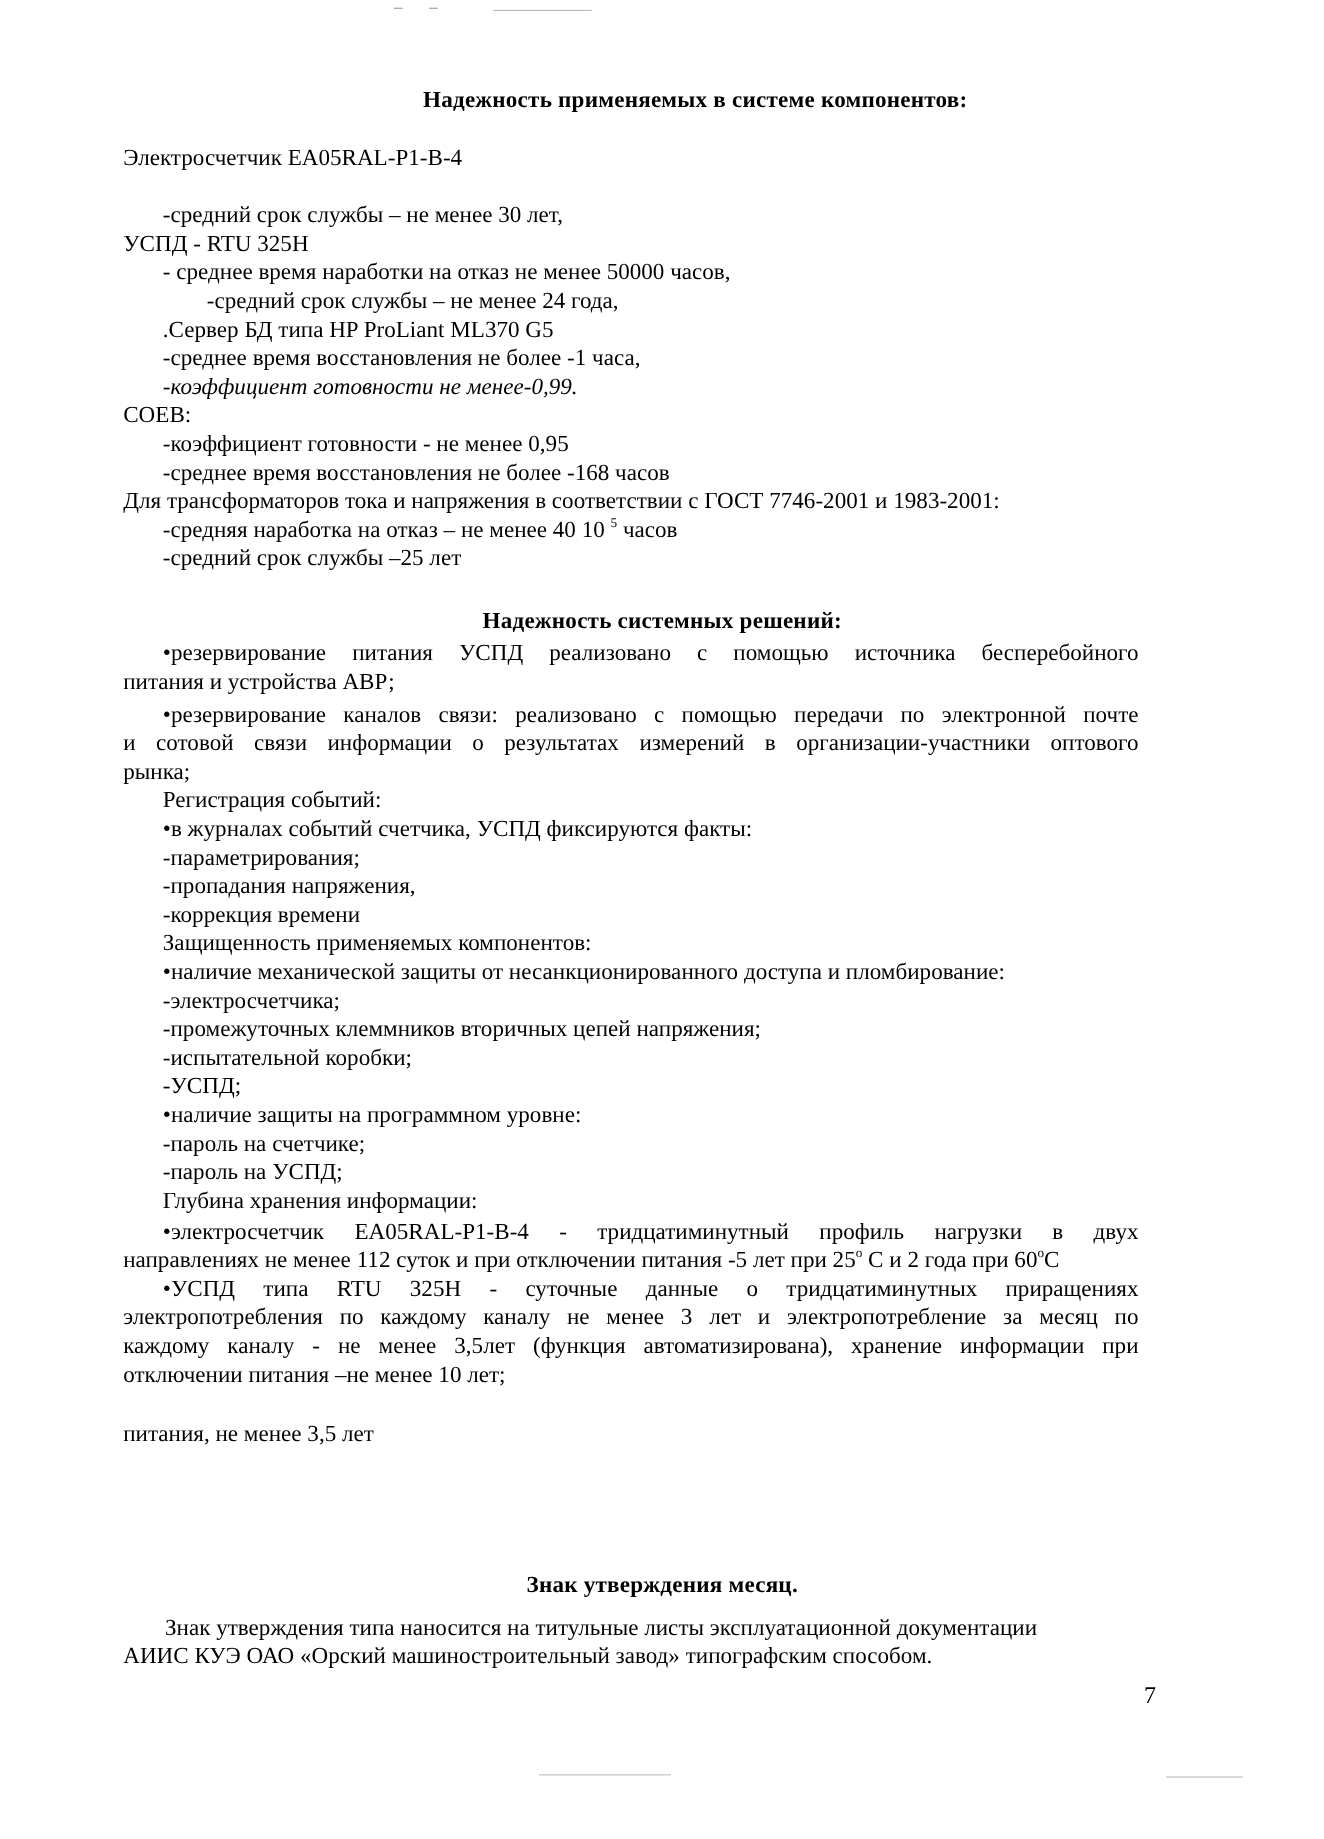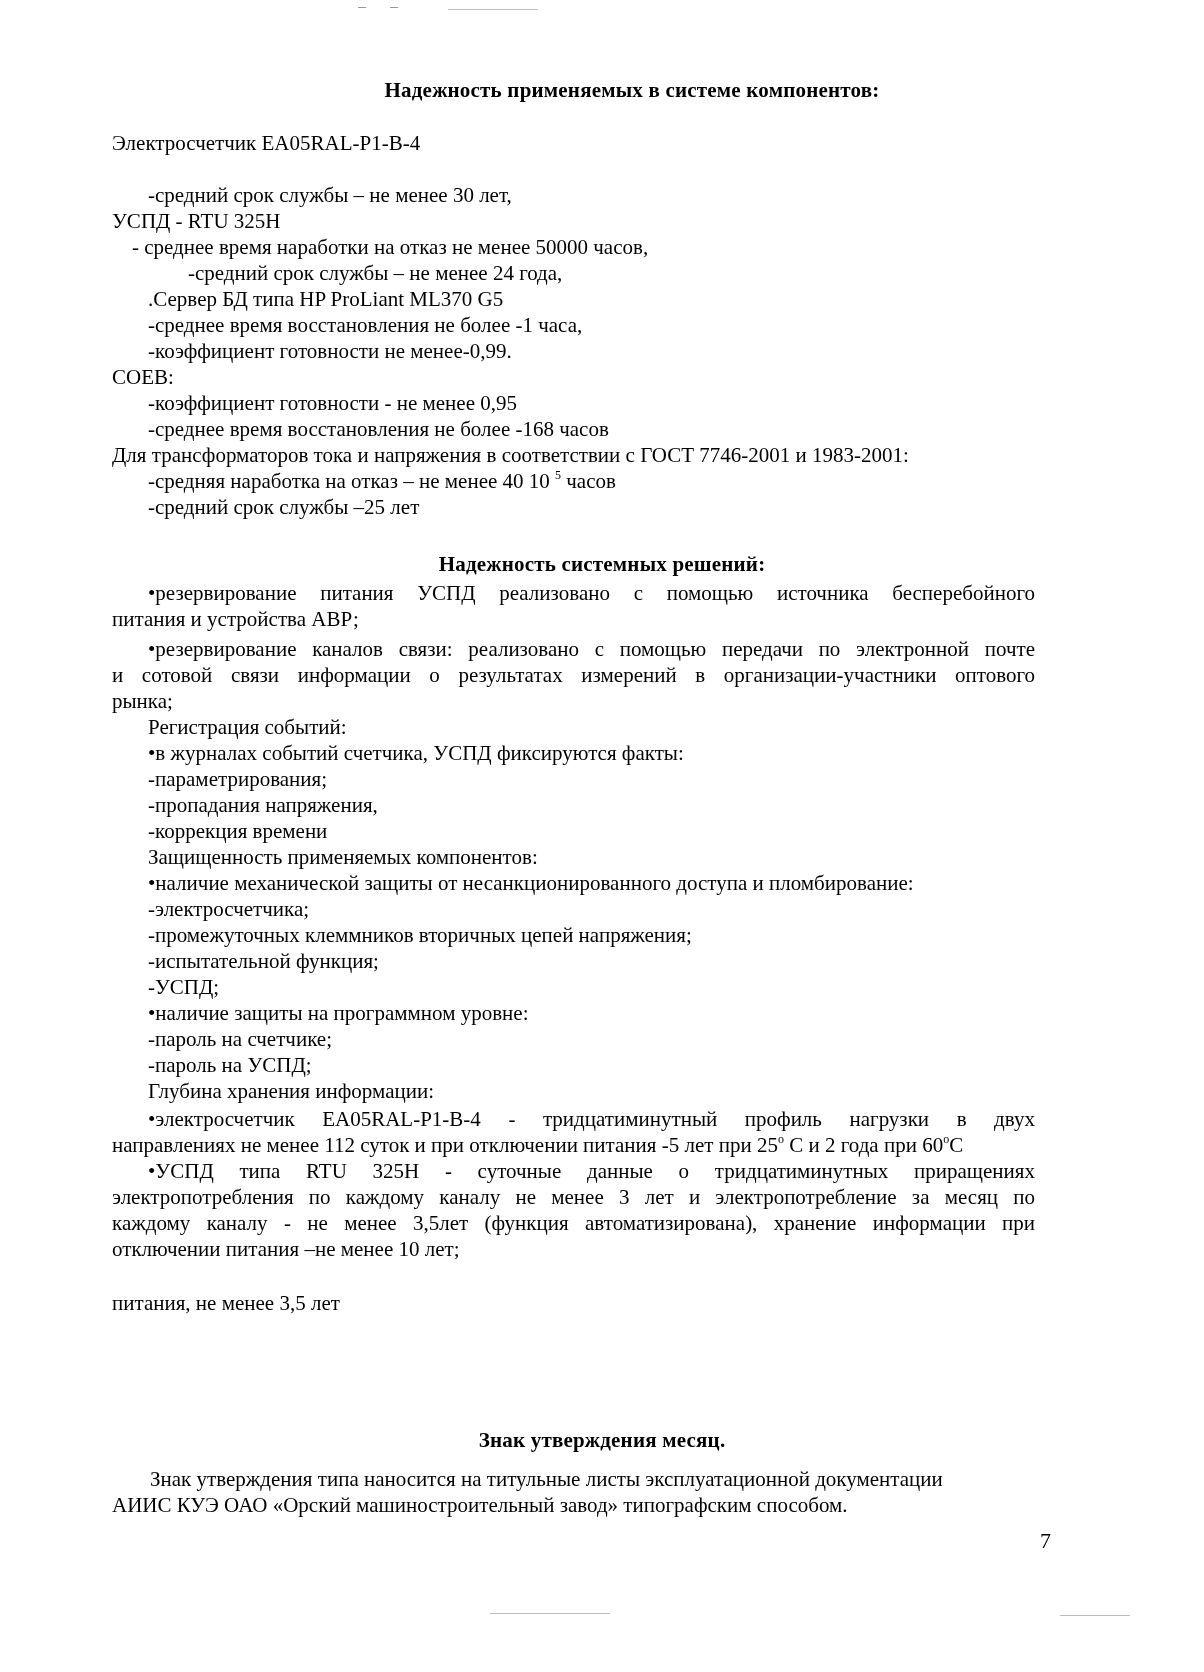--- a/index.html
+++ b/index.html
@@ -24,25 +24,25 @@
   <div class="speck" style="left:390px;top:7px;width:8px;"></div>
   <div class="speck" style="left:448px;top:9px;width:90px;background:#bbb;"></div>
   <div class="speck" style="left:490px;top:1613px;width:120px;background:#bbb;"></div>
   <div class="speck" style="left:1060px;top:1615px;width:70px;background:#bbb;"></div>
 
   <div class="heading" style="top:78px;padding-left:30px;">Надежность применяемых в системе компонентов:</div>
 
   <div class="line" style="left:112px;top:130px;">Электросчетчик EA05RAL-P1-B-4</div>
   <div class="line" style="left:148px;top:182px;">-средний срок службы – не менее 30 лет,</div>
   <div class="line" style="left:112px;top:208px;">УСПД - RTU 325H</div>
-  <div class="line" style="left:132px;top:234px;">- среднее время наработки на отказ не менее 50000 часов,</div>
+  <div class="line" style="left:148px;top:234px;">- среднее время наработки на отказ не менее 50000 часов,</div>
   <div class="line" style="left:148px;top:260px;margin-left:40px;">-средний срок службы – не менее 24 года,</div>
   <div class="line" style="left:148px;top:286px;">.Сервер БД типа HP ProLiant ML370 G5</div>
   <div class="line" style="left:148px;top:312px;">-среднее время восстановления не более -1 часа,</div>
-  <div class="line" style="left:148px;top:338px;">-коэффициент готовности не менее-0,99.</div>
+  <div class="line" style="left:148px;top:338px;font-style:italic;">-коэффициент готовности не менее-0,99.</div>
   <div class="line" style="left:112px;top:364px;">СОЕВ:</div>
   <div class="line" style="left:148px;top:390px;">-коэффициент готовности - не менее 0,95</div>
   <div class="line" style="left:148px;top:416px;">-среднее время восстановления не более -168 часов</div>
   <div class="line" style="left:112px;top:442px;">Для трансформаторов тока и напряжения в соответствии с ГОСТ 7746-2001 и 1983-2001:</div>
   <div class="line" style="left:148px;top:468px;">
     <span>-средняя наработка на отказ – не менее 40 10</span>
     <sup>5</sup><span> часов</span>
   </div>
   <div class="line" style="left:148px;top:494px;">-средний срок службы –25 лет</div>
 
@@ -56,21 +56,21 @@
 
   <div class="line" style="left:148px;top:714px;">Регистрация событий:</div>
   <div class="line" style="left:148px;top:740px;">•в журналах событий счетчика, УСПД фиксируются факты:</div>
   <div class="line" style="left:148px;top:766px;">-параметрирования;</div>
   <div class="line" style="left:148px;top:792px;">-пропадания напряжения,</div>
   <div class="line" style="left:148px;top:818px;">-коррекция времени</div>
   <div class="line" style="left:148px;top:844px;">Защищенность применяемых компонентов:</div>
   <div class="line" style="left:148px;top:870px;">•наличие механической защиты от несанкционированного доступа и пломбирование:</div>
   <div class="line" style="left:148px;top:896px;">-электросчетчика;</div>
   <div class="line" style="left:148px;top:922px;">-промежуточных клеммников вторичных цепей напряжения;</div>
-  <div class="line" style="left:148px;top:948px;">-испытательной функция;</div>
+  <div class="line" style="left:148px;top:948px;">-испытательной коробки;</div>
   <div class="line" style="left:148px;top:974px;">-УСПД;</div>
   <div class="line" style="left:148px;top:1000px;">•наличие защиты на программном уровне:</div>
   <div class="line" style="left:148px;top:1026px;">-пароль на счетчике;</div>
   <div class="line" style="left:148px;top:1052px;">-пароль на УСПД;</div>
   <div class="line" style="left:148px;top:1078px;">Глубина хранения информации:</div>
 
   <div class="justify" style="left:148px;top:1106px;width:887px;">•электросчетчик  EA05RAL-P1-B-4   - тридцатиминутный профиль нагрузки в двух</div>
   <div class="line" style="left:112px;top:1132px;">
     <span>направлениях не менее 112 суток и при отключении питания -5 лет при 25</span><sup>o</sup><span> С и 2 года при 60</span><sup>o</sup><span>С</span>
   </div>

